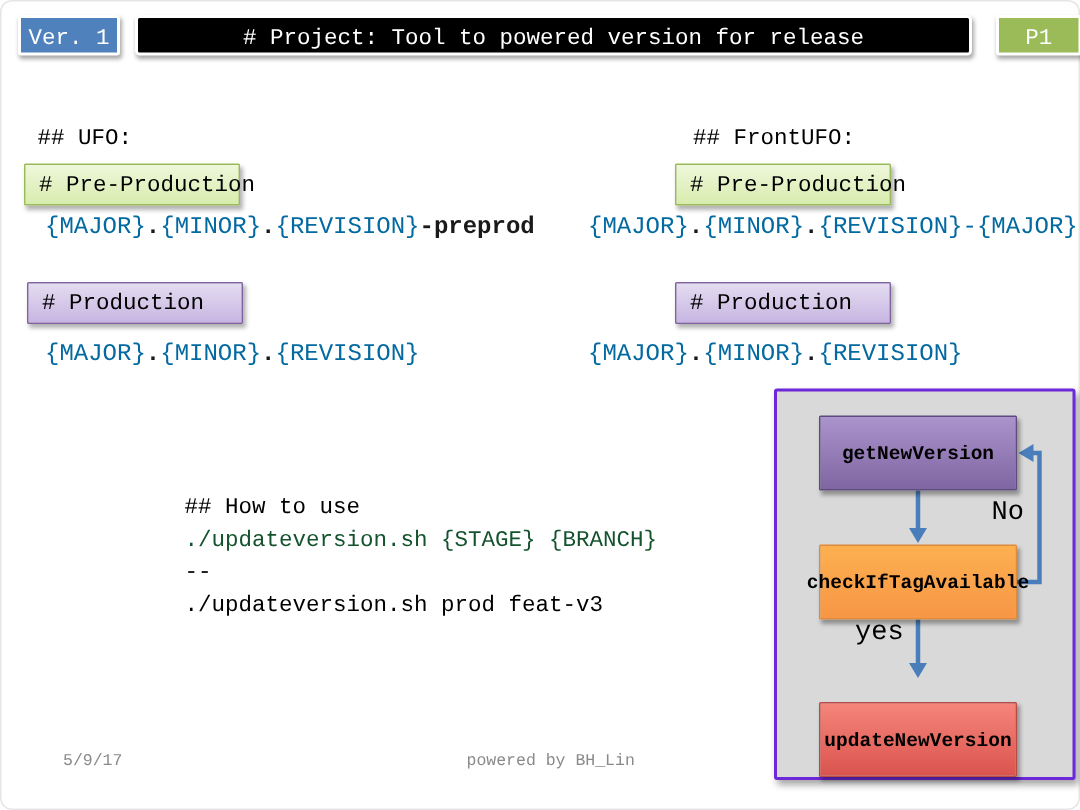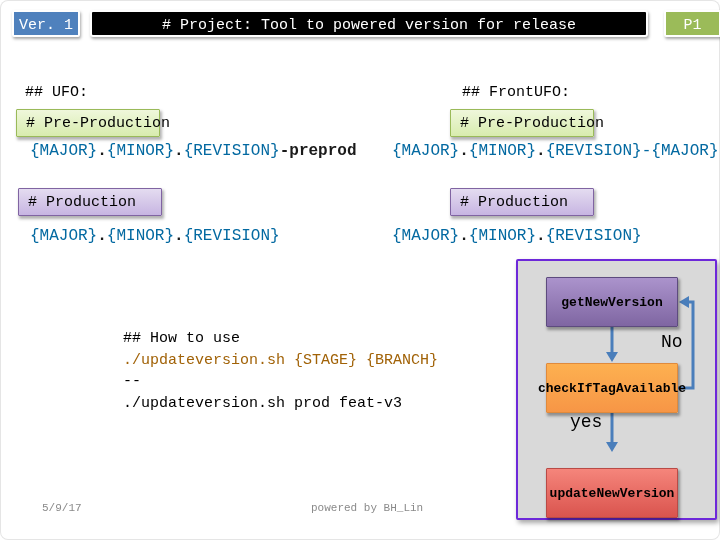--- a/index.html
+++ b/index.html
@@ -36,21 +36,21 @@
   .tagbox.purplebox{
     background:linear-gradient(#e4dcf0,#c7b5e2);
     border:1.5px solid #8064a2;
   }
   
   .verline{position:absolute;font-size:16px;white-space:nowrap;color:#000;}
   .verline .red{color:#0369a1;}
   .verline .blk{color:#1a1a1a;font-weight:bold;}
   
   .howto{position:absolute;left:123px;top:328px;font-size:15px;line-height:21.5px;color:#000;}
-  .howto .cmd-red{color:#a16207;text-align:right;}
+  .howto .cmd-red{color:#14532d;text-align:right;}
   .howto div{white-space:nowrap;}
   
   .flowpanel{
     position:absolute;left:516px;top:259px;width:201px;height:261px;box-sizing:border-box;
     background:#d9d9d9;border:2px solid #6d28d9;border-radius:2px;
     box-shadow:2px 3px 5px rgba(0,0,0,.35);
   }
   .flownode{
     position:absolute;left:28px;width:132px;height:50px;box-sizing:border-box;
     display:flex;align-items:center;justify-content:center;

